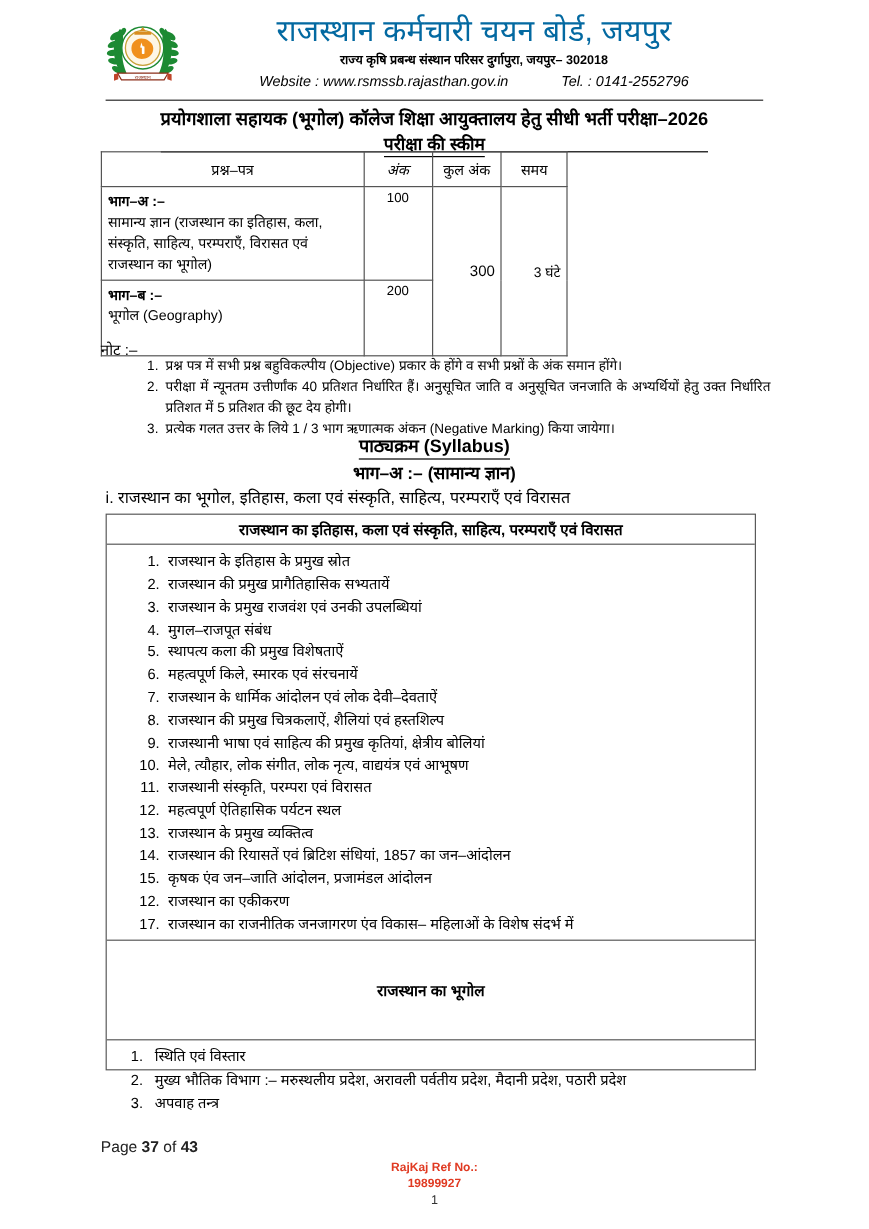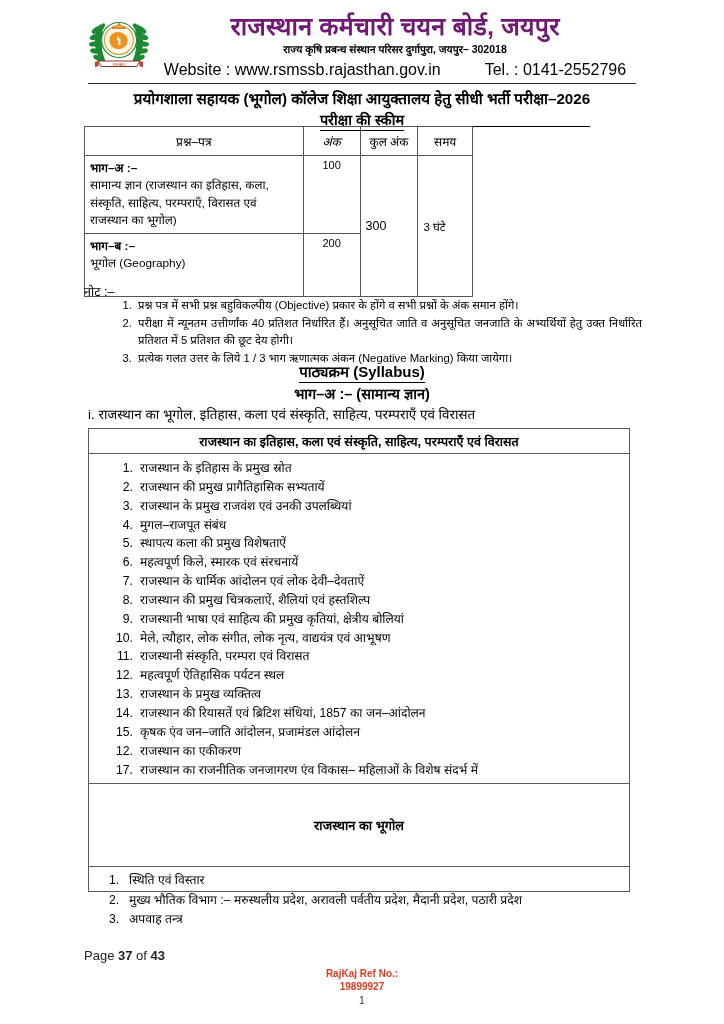--- a/index.html
+++ b/index.html
@@ -41,35 +41,36 @@
     position: relative;
     margin-top: 2px;
   }
   .header-text {
     flex: 1 1 auto;
     text-align: center;
     padding-left: 4px;
   }
   .org-name {
     font-size: 25px;
-    font-weight: bold;
+    font-weight: normal;
     letter-spacing: 0.2px;
     line-height: 1.12;
-    color: #701a75;
+    color: #0369a1;
   }
   .org-addr {
     font-size: 10.5px;
     font-weight: bold;
     margin-top: 2px;
     color: #000;
   }
   .org-contact {
-    font-size: 16px;
+    font-size: 12px;
     margin-top: 5px;
     color: #000;
+    font-style: italic;
   }
   .org-contact .tel {
     margin-left: 44px;
   }
   .hdr-rule {
     position: absolute;
     left: 88px;
     top: 83px;
     width: 548px;
     height: 0;
@@ -127,21 +128,21 @@
     text-align: center;
     font-weight: normal;
     font-size: 12px;
     height: 22px;
     vertical-align: middle;
   }
   .col-paper { width: 290px; }
   .col-marks { width: 62px; font-style: italic; }
   .col-total { width: 62px; }
   .col-time  { width: 56px; }
-  .cell-center { text-align: left; vertical-align: middle !important; margin-left: 38px; }
+  .cell-center { text-align: right; vertical-align: middle !important; margin-left: 38px; }
   .paper-head {
     font-weight: bold;
     font-size: 11.8px;
     margin-bottom: 2px;
   }
   .paper-body {
     font-size: 11.8px;
     line-height: 1.5;
   }
   .row-a td { height: 66px; }

